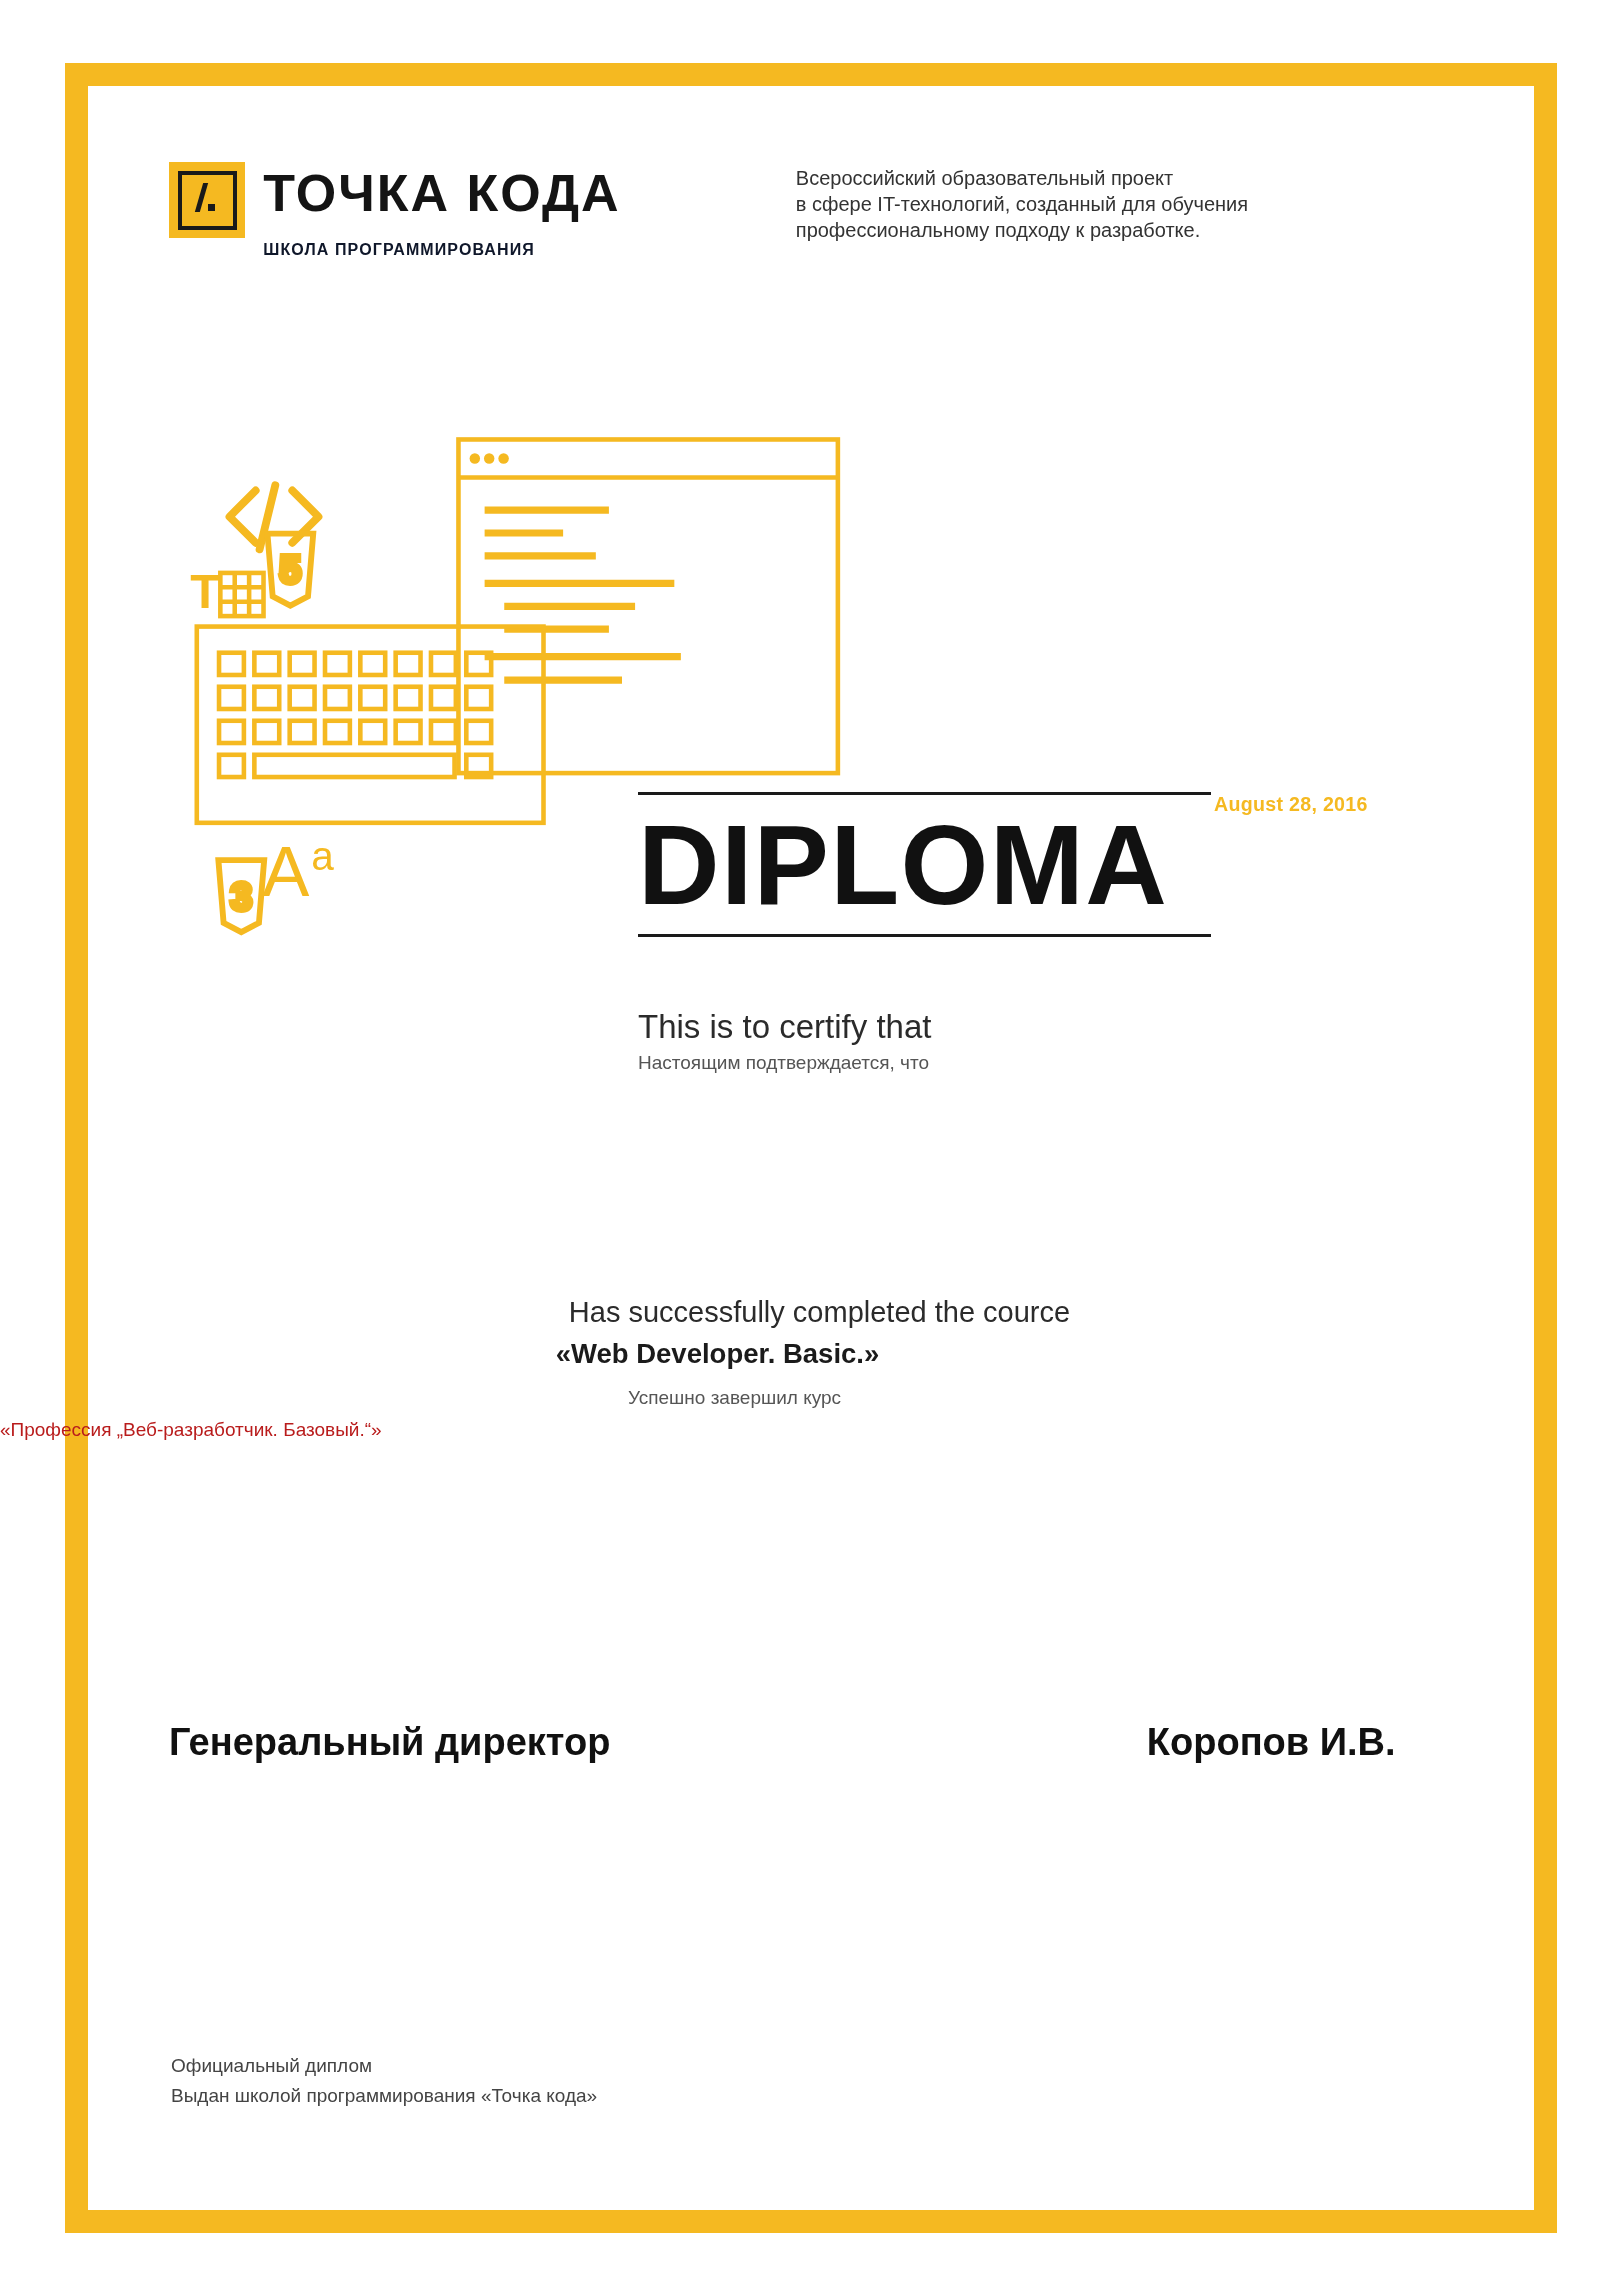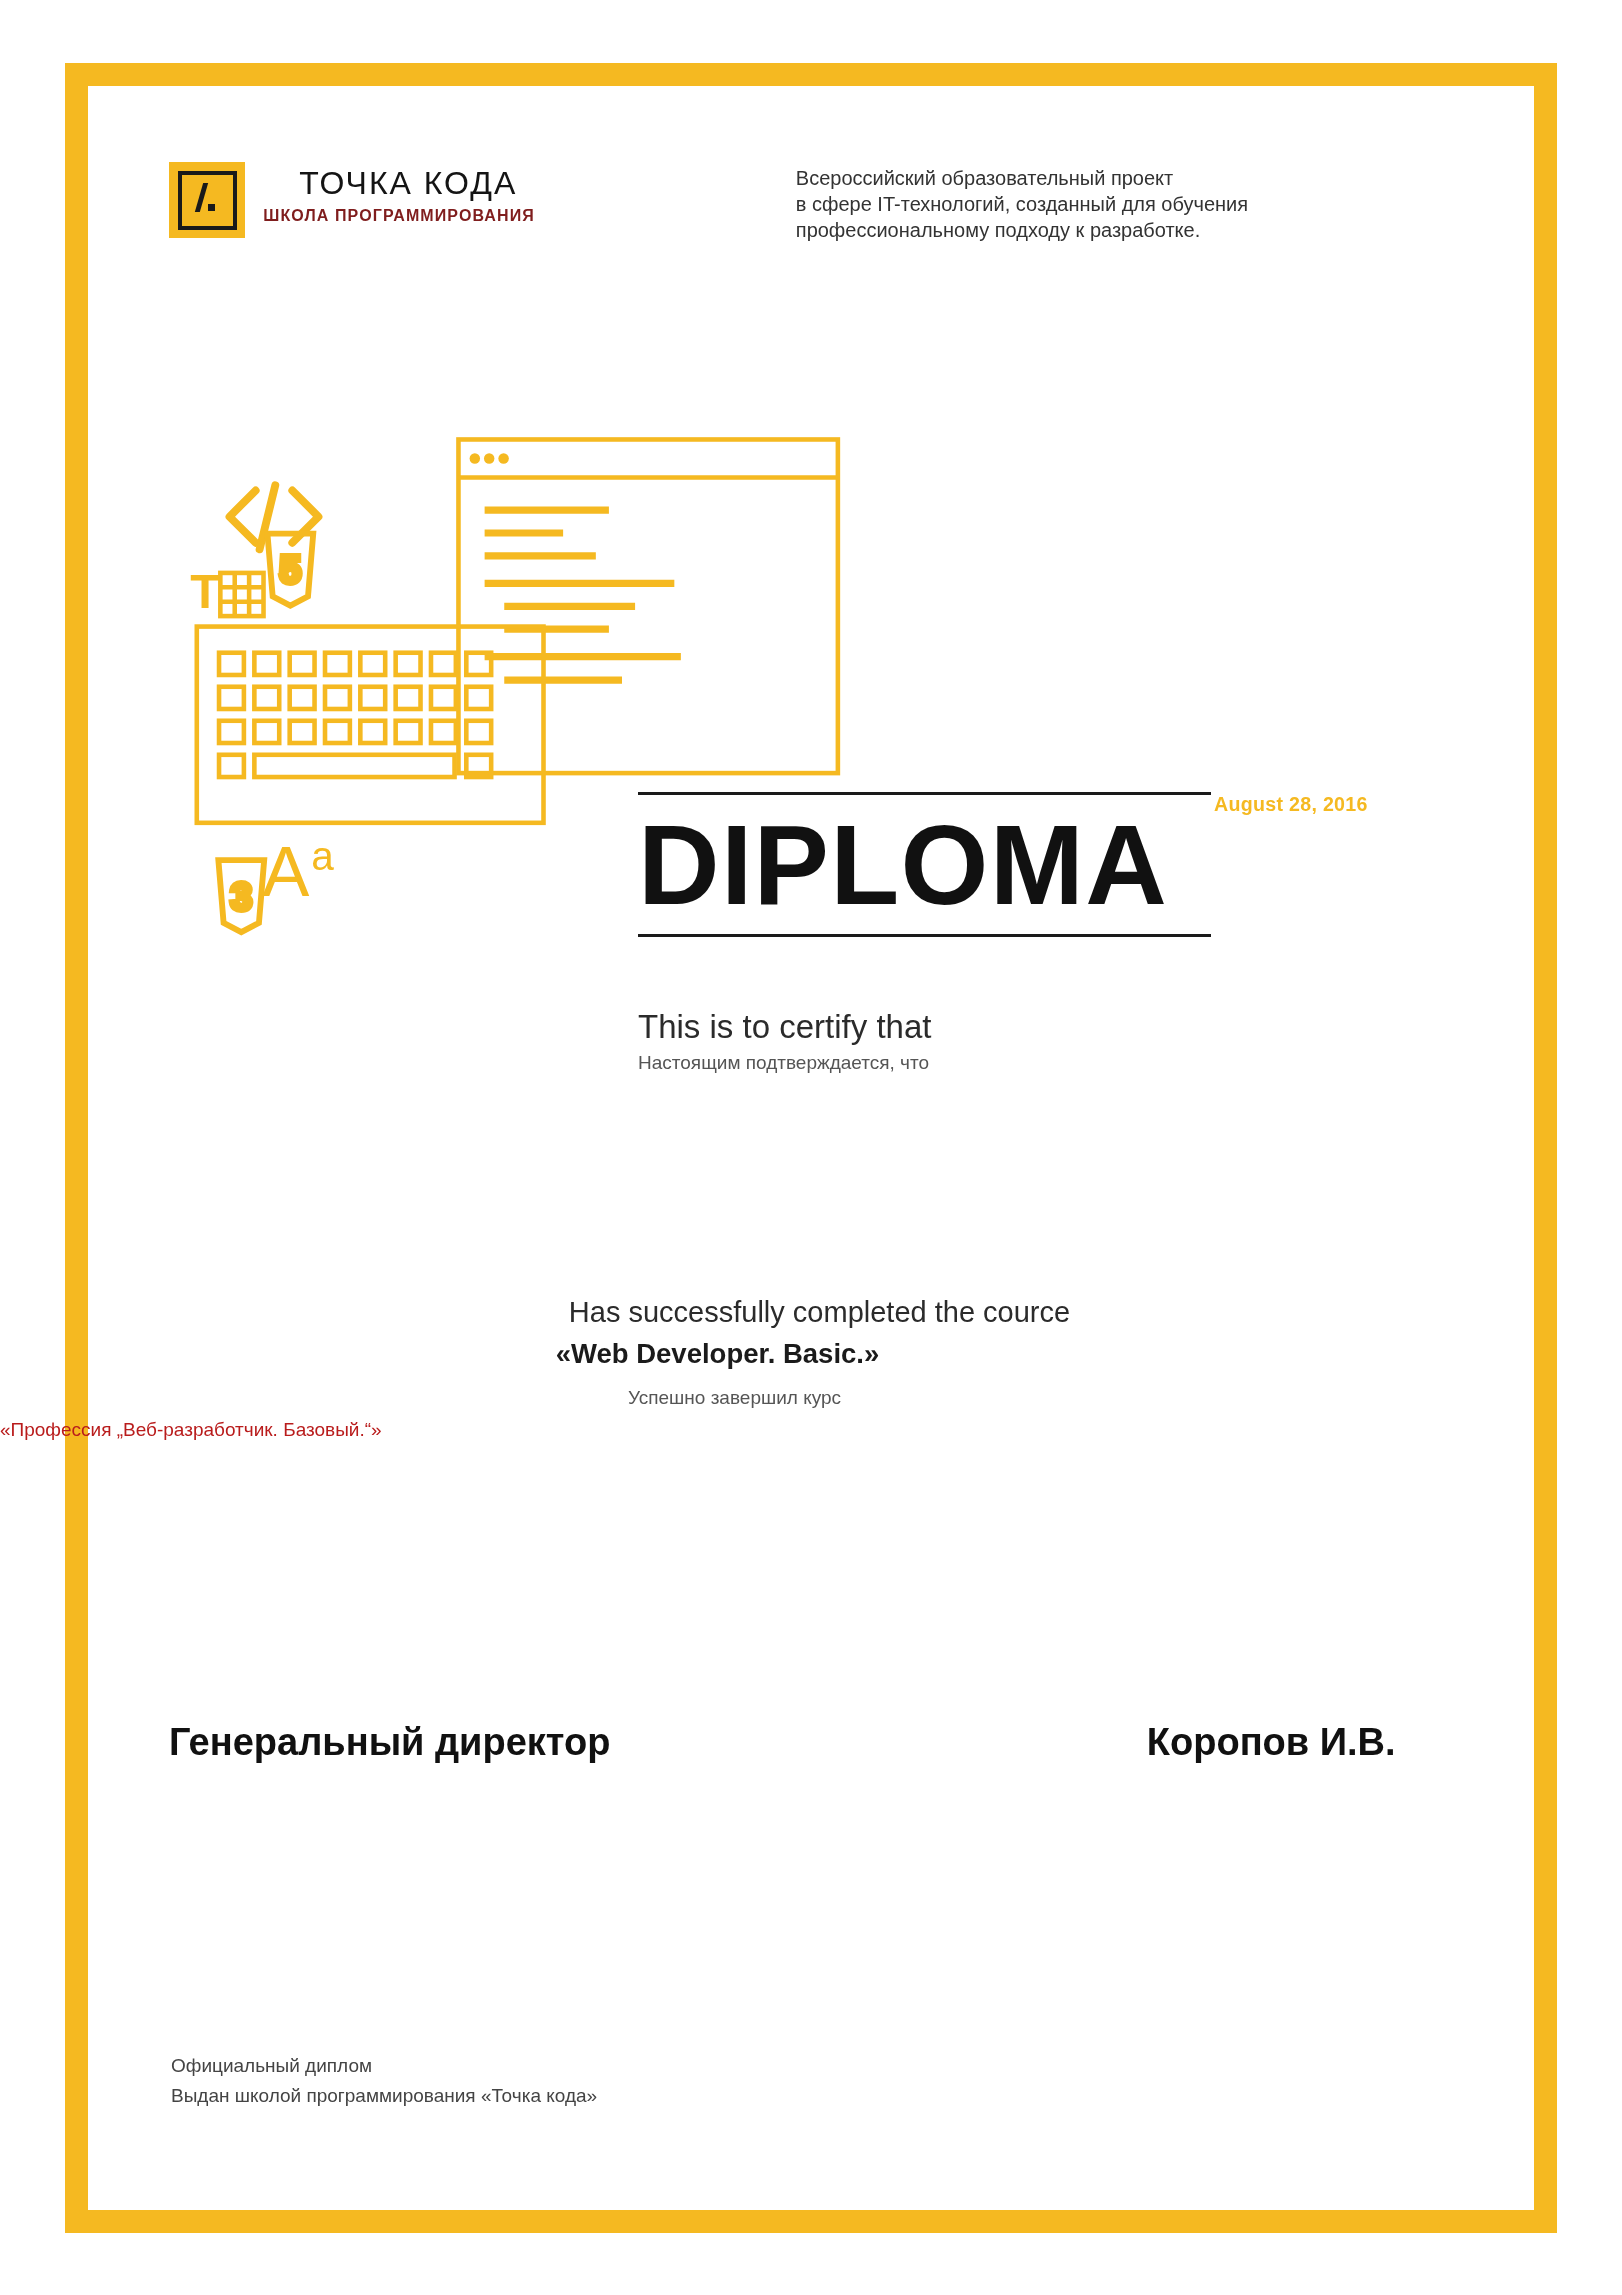--- a/index.html
+++ b/index.html
@@ -84,35 +84,34 @@
     width: 7.2px;
     height: 7.2px;
     background: #1a1a1a;
   }
   .logo-text {
     margin-left: 18.3px;
     padding-top: 5.2px;
   }
   .logo-title {
     font-family: "Liberation Sans", sans-serif;
-    font-weight: normal;
-    font-size: 32px;
+    font-weight: bold;
+    font-size: 52px;
     letter-spacing: 2px;
     color: #141414;
     line-height: 1;
     white-space: nowrap;
-    margin-left: 36px;
   }
   .logo-sub {
     font-family: "Liberation Sans", sans-serif;
     font-weight: bold;
     font-size: 16px;
     letter-spacing: 1.1px;
-    color: #7f1d1d;
-    margin-top: 8px;
+    color: #0f172a;
+    margin-top: 22px;
     white-space: nowrap;
   }
   .header-desc {
     margin-left: 11.8px;
     padding-top: 2.6px;
     font-size: 20px;
     line-height: 26px;
     color: #333333;
     font-family: "Liberation Sans", sans-serif;
   }

